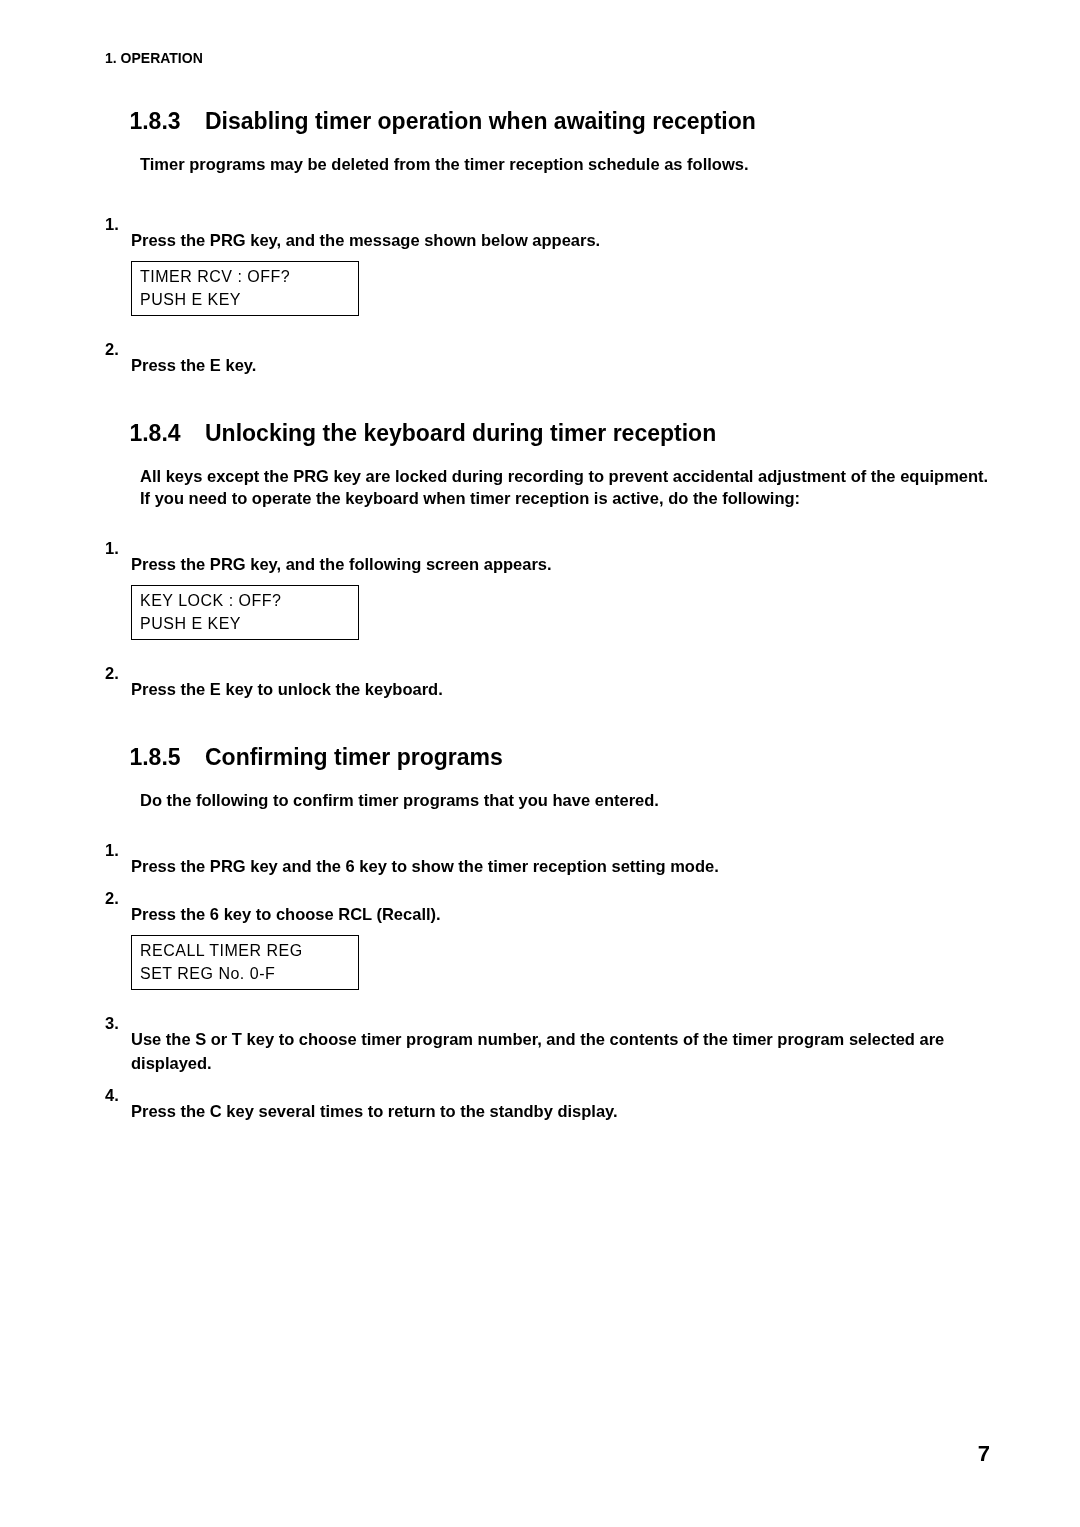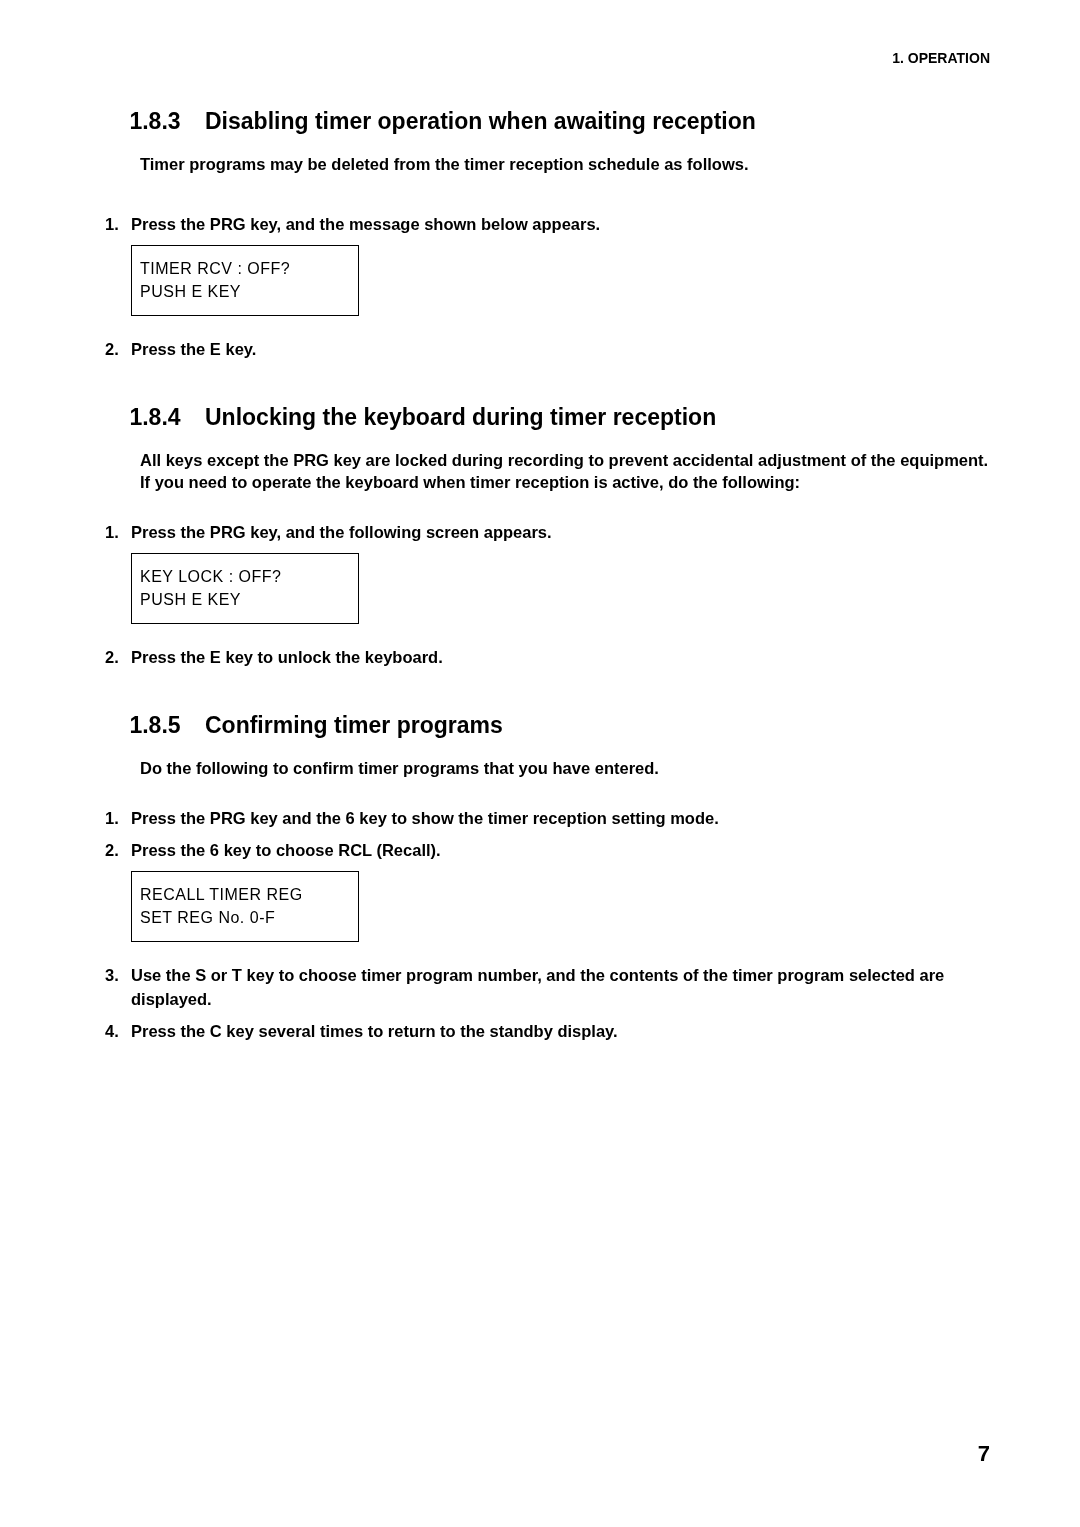--- a/index.html
+++ b/index.html
@@ -8,21 +8,21 @@
     background: #fff;
     font-family: Arial, Helvetica, sans-serif;
     color: #000;
     width: 1080px;
     height: 1527px;
     box-sizing: border-box;
     padding: 50px 90px 60px 105px;
     position: relative;
   }
   .header-right {
-    text-align: right;
+    text-align: left;
     font-weight: bold;
     font-size: 14px;
     margin-bottom: 28px;
   }
   .section-heading {
     font-weight: bold;
     font-size: 23px;
     margin-top: 42px;
     margin-bottom: 18px;
   }
@@ -46,28 +46,29 @@
   }
   .step .n {
     display: inline-block;
     width: 26px;
     vertical-align: top;
   }
   .step .t {
     display: inline-block;
     width: 830px;
     vertical-align: top;
+    margin-top: 16px;
   }
   .display-box {
     border: 1.5px solid #000;
     font-family: Arial, Helvetica, sans-serif;
     font-size: 16px;
     letter-spacing: 0.5px;
     line-height: 1.4;
-    padding: 12px 8px;
+    padding: 4px 8px;
     width: 210px;
     margin-left: 26px;
     margin-top: 8px;
     margin-bottom: 22px;
   }
   .page-number {
     position: absolute;
     bottom: 60px;
     right: 90px;
     font-weight: bold;

